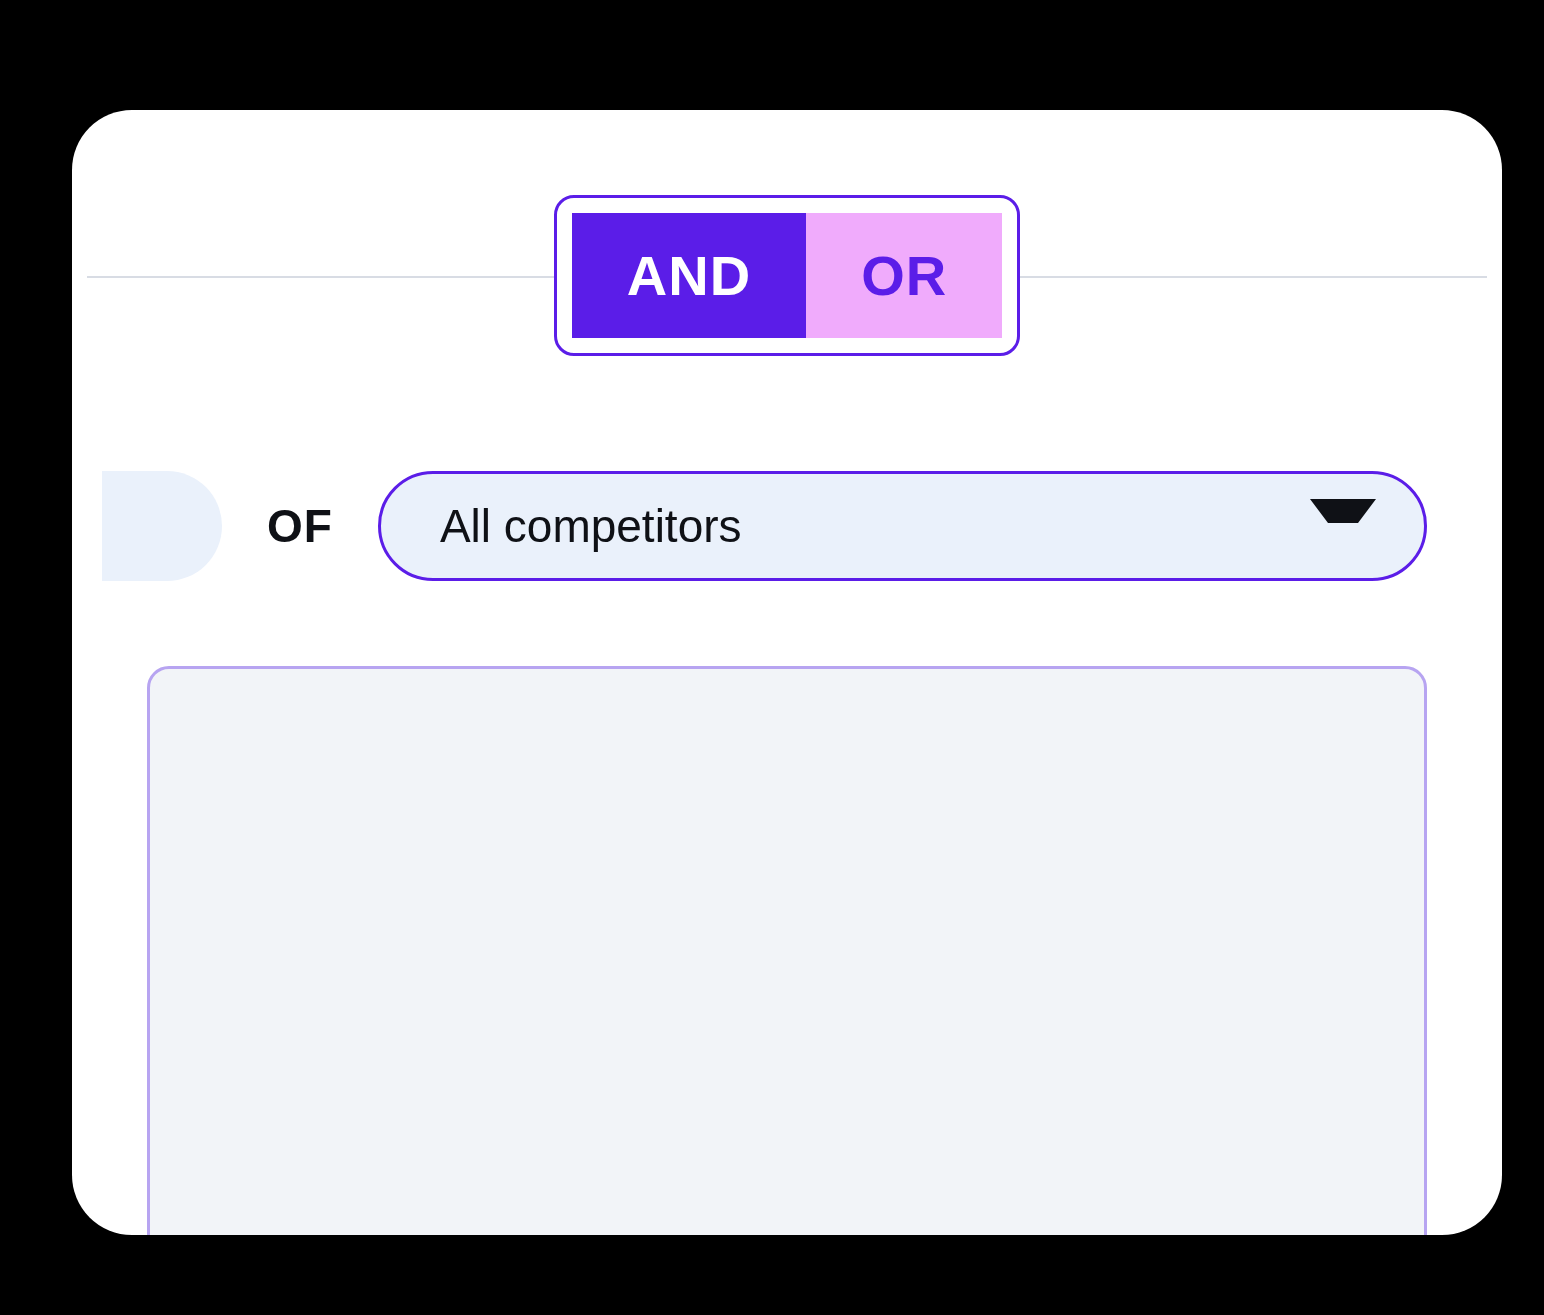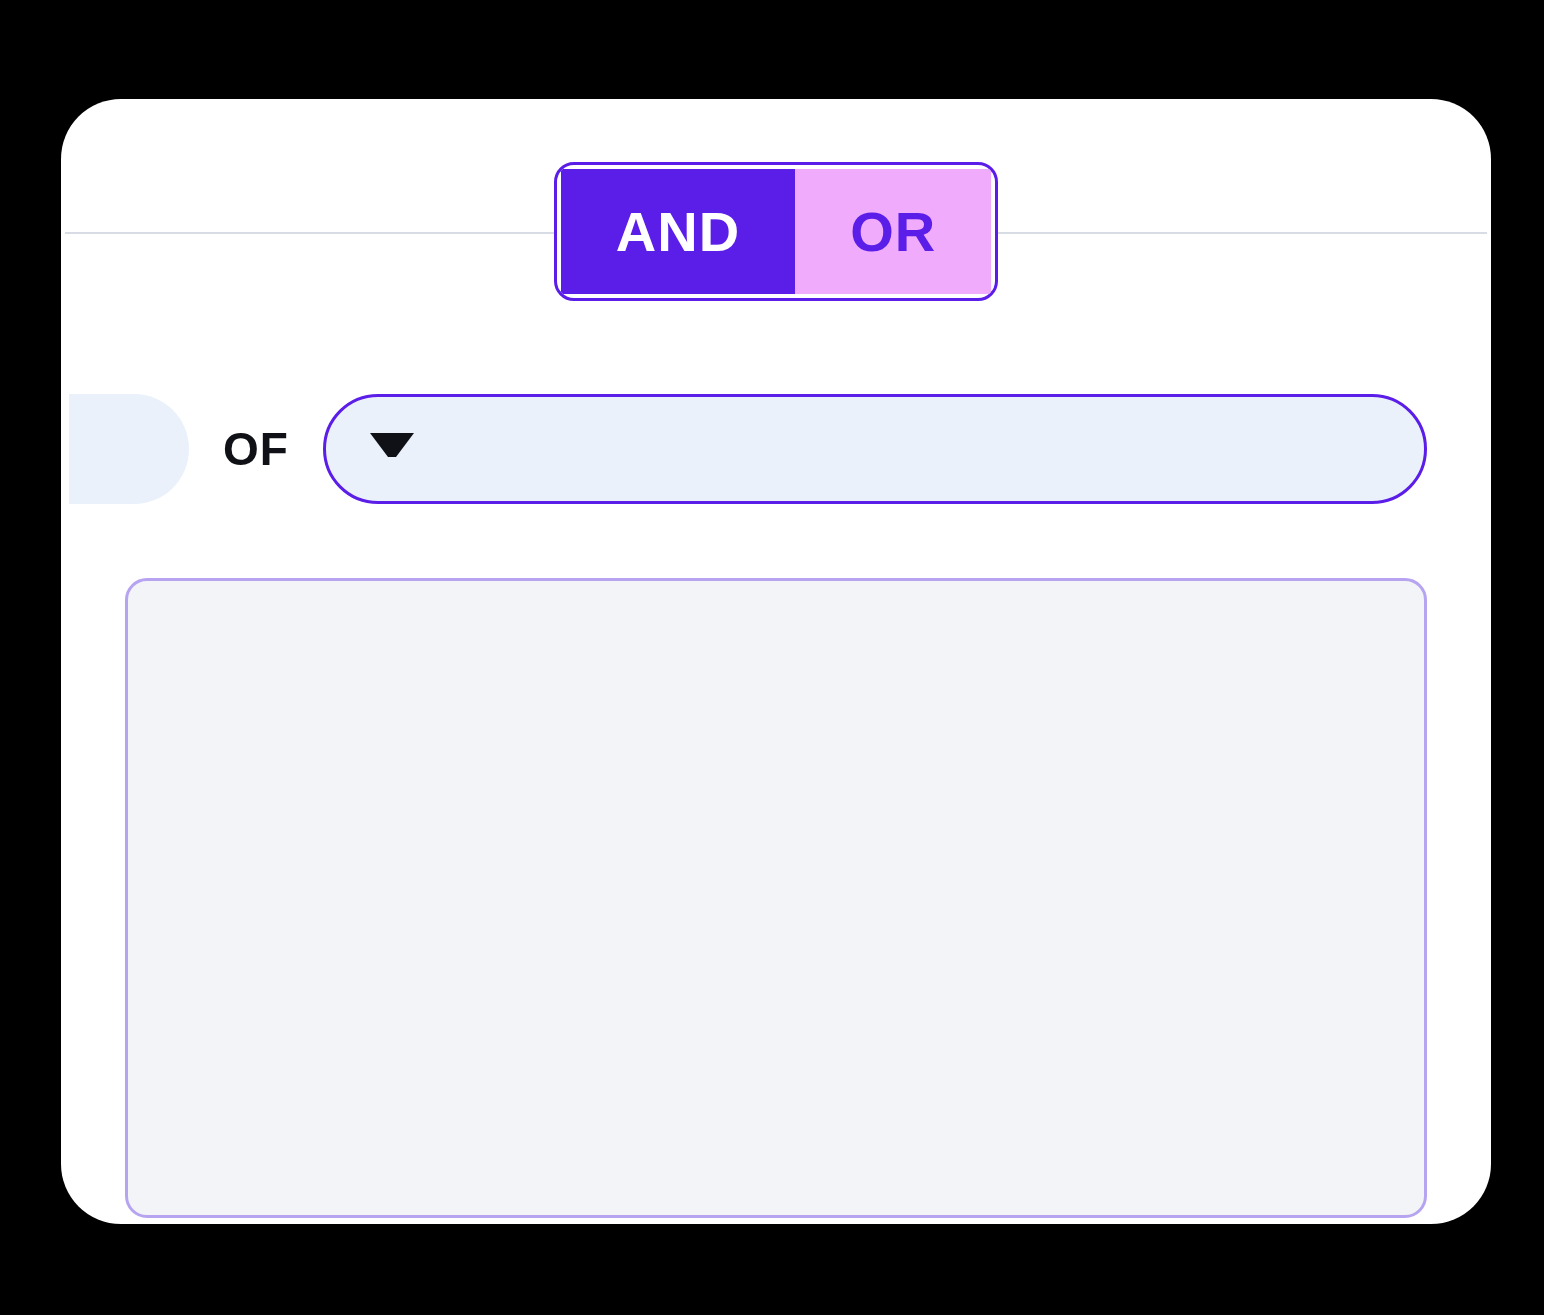--- a/index.html
+++ b/index.html
@@ -1,18 +1,18 @@
 <!DOCTYPE html>
 <html><head>
   <meta charset="utf-8">
   <style>
     * {
       box-sizing: border-box;
       margin: 0;
-      padding: 4px;
+      padding: 15px;
     }
 
     body {
       background: #000;
       width: 1544px;
       height: 1315px;
       font-family: -apple-system, BlinkMacSystemFont, 'Segoe UI', sans-serif;
       display: flex;
       align-items: center;
       justify-content: center;
@@ -145,19 +145,20 @@
     <div class="toggle">
       <div class="toggle-opt active">AND</div>
       <div class="toggle-opt inactive">OR</div>
     </div>
   </div>
 
   <div class="filter-row">
     <div class="of-pill"></div>
     <div class="of-label">OF</div>
     <div class="dropdown">
+      <span class="dropdown-text">All competitors</span>
       <span class="dropdown-caret"></span>
     </div>
   </div>
 
   <div class="content-box"></div>
 
 </div>
 
 </body></html>

